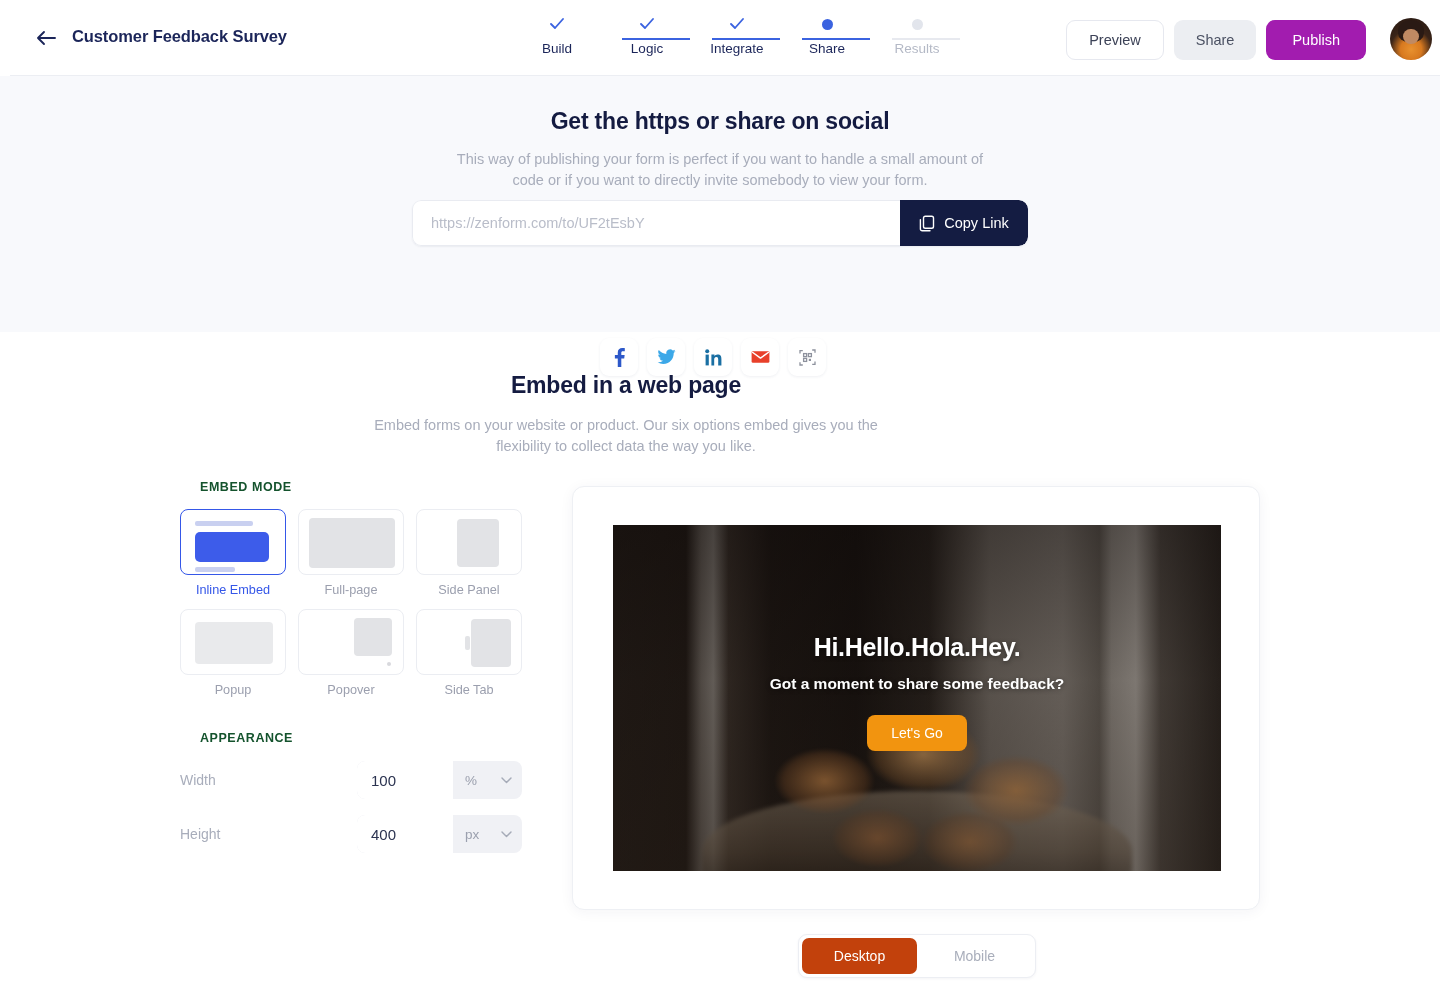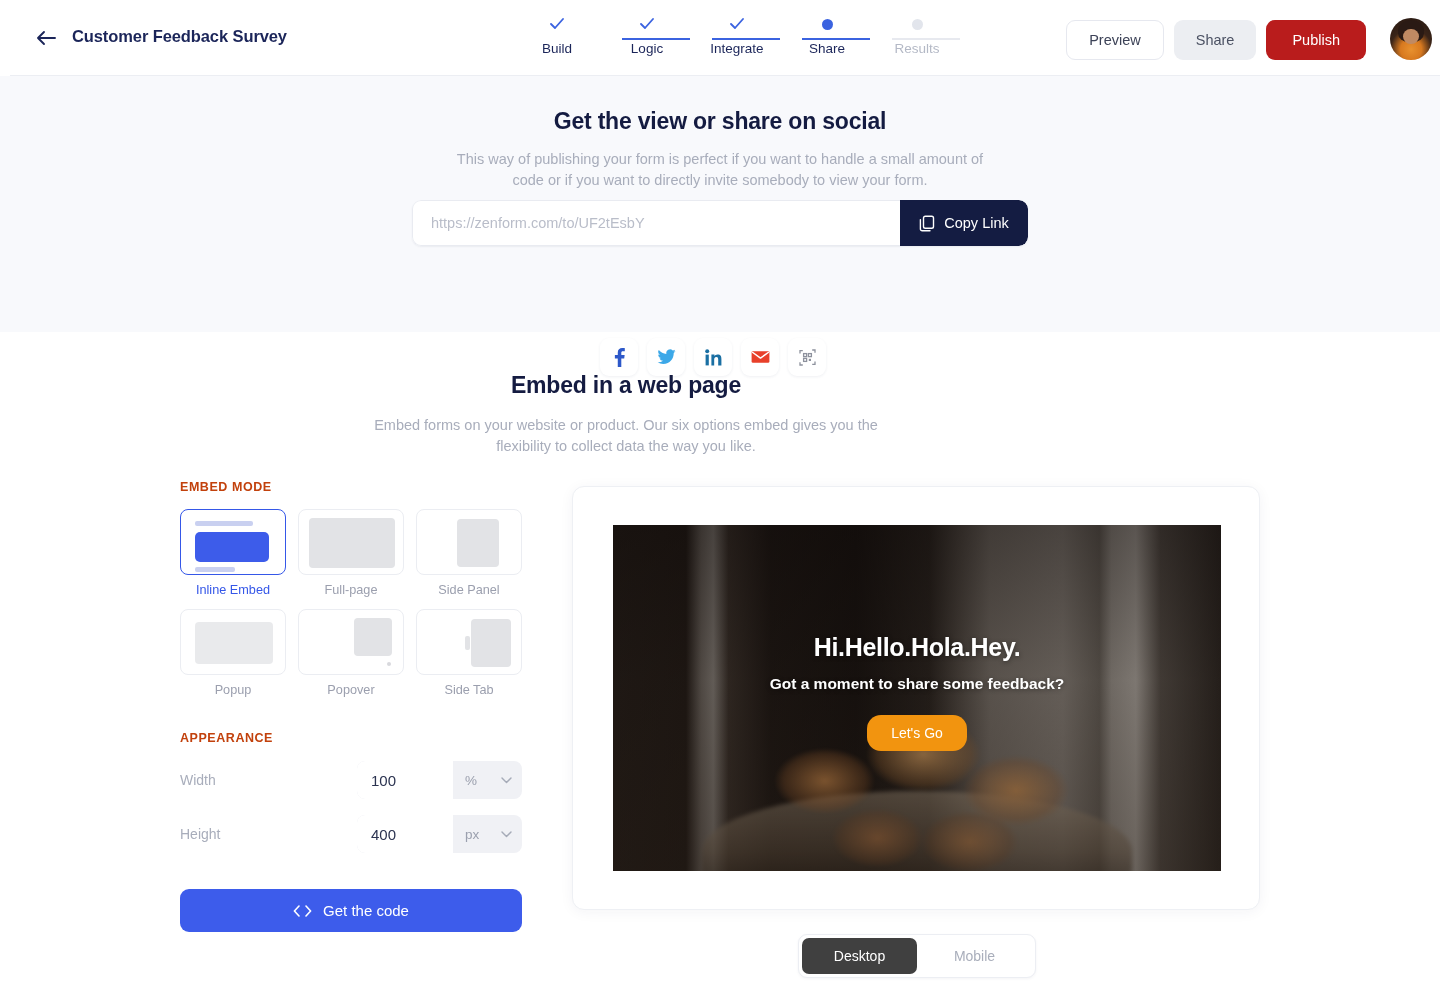--- a/index.html
+++ b/index.html
@@ -63,21 +63,21 @@
     position: absolute; right: 18px; top: 18px;
     display: flex; align-items: flex-end; gap: 10px;
   }
   .btn {
     border: none; border-radius: 9px; cursor: pointer;
     font-family: "Liberation Sans", sans-serif;
     font-size: 14.5px; height: 40px; padding: 0 22px;
   }
   .btn-preview { background: #fff; border: 1px solid #e6e8ef; color: #3c4257; }
   .btn-share   { background: #eceef2; color: #4b5163; }
-  .btn-publish { background: #b91c1c; color: #fff; font-weight: 400; padding: 0 26px; }
+  .btn-publish { background: #a21caf; color: #fff; font-weight: 400; padding: 0 26px; }
   .avatar {
     width: 42px; height: 42px; border-radius: 50%; margin-left: 14px;
     overflow: hidden; flex: none; cursor: pointer;
     background: radial-gradient(circle at 50% 75%, #e8912f 0%, #d8791f 28%, #3a2418 55%, #231611 100%);
     position: relative;
   }
   .avatar::before {
     content: ""; position: absolute; left: 18%; top: 4%;
     width: 64%; height: 52%; border-radius: 50% 50% 42% 42%;
     background: #2a1a14;
@@ -132,22 +132,23 @@
     display: flex; align-items: center; justify-content: center;
     cursor: pointer;
   }
 
   
   .sec-embed { position: absolute; top: 332px; left: 0; width: 1252px; }
   .embed-head { padding-top: 40px; }
 
   .panel-left { position: absolute; left: 180px; top: 148px; width: 342px; }
   .group-label {
-    font-size: 12.5px; font-weight: bold; color: #c2410c;
+    font-size: 12.5px; font-weight: bold; color: #14532d;
     letter-spacing: 0.55px;
+    margin-left: 20px;
   }
   .modes {
     display: grid; grid-template-columns: repeat(3, 106px);
     column-gap: 12px; row-gap: 12px; margin-top: 15px;
   }
   .mode { cursor: pointer; }
   .mode .thumb {
     width: 106px; height: 66px; border-radius: 8px;
     border: 1px solid #ebedf2; background: #fff;
     position: relative; overflow: hidden;
@@ -242,38 +243,38 @@
   .pi-h {
     font-size: 25px; font-weight: bold; color: #fff; letter-spacing: -.3px;
     text-shadow: 0 1px 5px rgba(0,0,0,.45);
   }
   .pi-s {
     margin-top: 13px; font-size: 15.5px; font-weight: bold; color: #fff;
     text-shadow: 0 1px 5px rgba(0,0,0,.45);
   }
   .pi-btn {
     margin: 22px auto 0; width: 100px; height: 36px; background: #f2940f;
-    color: #fff; border: none; border-radius: 14px; cursor: pointer;
+    color: #fff; border: none; border-radius: 8px; cursor: pointer;
     font-family: "Liberation Sans", sans-serif; font-size: 14px;
     display: block;
   }
 
   
   .device-toggle {
     position: absolute; left: 798px; top: 934px;
     width: 238px; height: 44px; background: #fff;
     border: 1px solid #eceef3; border-radius: 9px;
     display: flex; padding: 3px; box-shadow: 0 1px 3px rgba(30,41,80,.05);
   }
   .dev {
     flex: 1; border: none; border-radius: 7px; cursor: pointer;
     font-family: "Liberation Sans", sans-serif; font-size: 14px;
     background: transparent; color: #a9aebb;
   }
-  .dev.active { background: #404040; color: #fff; }
+  .dev.active { background: #c2410c; color: #fff; }
 </style>
 </head>
 <body>
 
 <div class="header">
   <div class="back-btn">
     <svg width="20" height="16" viewBox="0 0 20 16">
       <path d="M8 2 L2 8 L8 14 M2 8 H19" fill="none" stroke="#1b2559" stroke-width="1.9" stroke-linecap="round" stroke-linejoin="round"></path>
     </svg>
   </div>
@@ -329,21 +330,21 @@
 
   <div class="hdr-actions">
     <button class="btn btn-preview">Preview</button>
     <button class="btn btn-share">Share</button>
     <button class="btn btn-publish">Publish</button>
     <div class="avatar"></div>
   </div>
 </div>
 
 <div class="sec-link">
-  <div class="sec-title" style="margin-top:32px;">Get the view or share on social</div>
+  <div class="sec-title" style="margin-top:32px;">Get the https or share on social</div>
   <div class="sec-sub" style="margin-top:14px;">This way of publishing your form is perfect if you want to handle a small amount of code or if you want to directly invite somebody to view your form.</div>
 
   <div class="link-row">
     <input class="link-input" type="text" readonly="" value="https://zenform.com/to/UF2tEsbY" style="">
     <button class="copy-btn">
       <svg width="16" height="17" viewBox="0 0 16 17">
         <rect x="4.5" y="1.2" width="10" height="12" rx="1.8" fill="none" stroke="#fff" stroke-width="1.4"></rect>
         <path d="M11 15.8 H3.2 A1.8 1.8 0 0 1 1.4 14 V4.6" fill="none" stroke="#fff" stroke-width="1.4" stroke-linecap="round"></path>
       </svg>
       <span>Copy Link</span>
@@ -469,26 +470,20 @@
           <div class="unit">
             <span>px</span>
             <svg width="11" height="7" viewBox="0 0 11 7">
               <path d="M1 1 L5.5 5.6 L10 1" fill="none" stroke="#a6abb8" stroke-width="1.4" stroke-linecap="round" stroke-linejoin="round"></path>
             </svg>
           </div>
         </div>
       </div>
     </div>
 
-    <button class="get-code">
-      <svg width="19" height="12" viewBox="0 0 19 12">
-        <path d="M6 1 L1.4 6 L6 11 M13 1 L17.6 6 L13 11" fill="none" stroke="#fff" stroke-width="1.6" stroke-linecap="round" stroke-linejoin="round"></path>
-      </svg>
-      <span>Get the code</span>
-    </button>
   </div>
 </div>
 
 <div class="preview-card">
   <div class="preview-img">
     <div class="pi-bg"></div>
     <div class="pi-book"></div>
     <div class="pi-flowers"></div>
     <div class="pi-shade"></div>
     <div class="pi-text">

